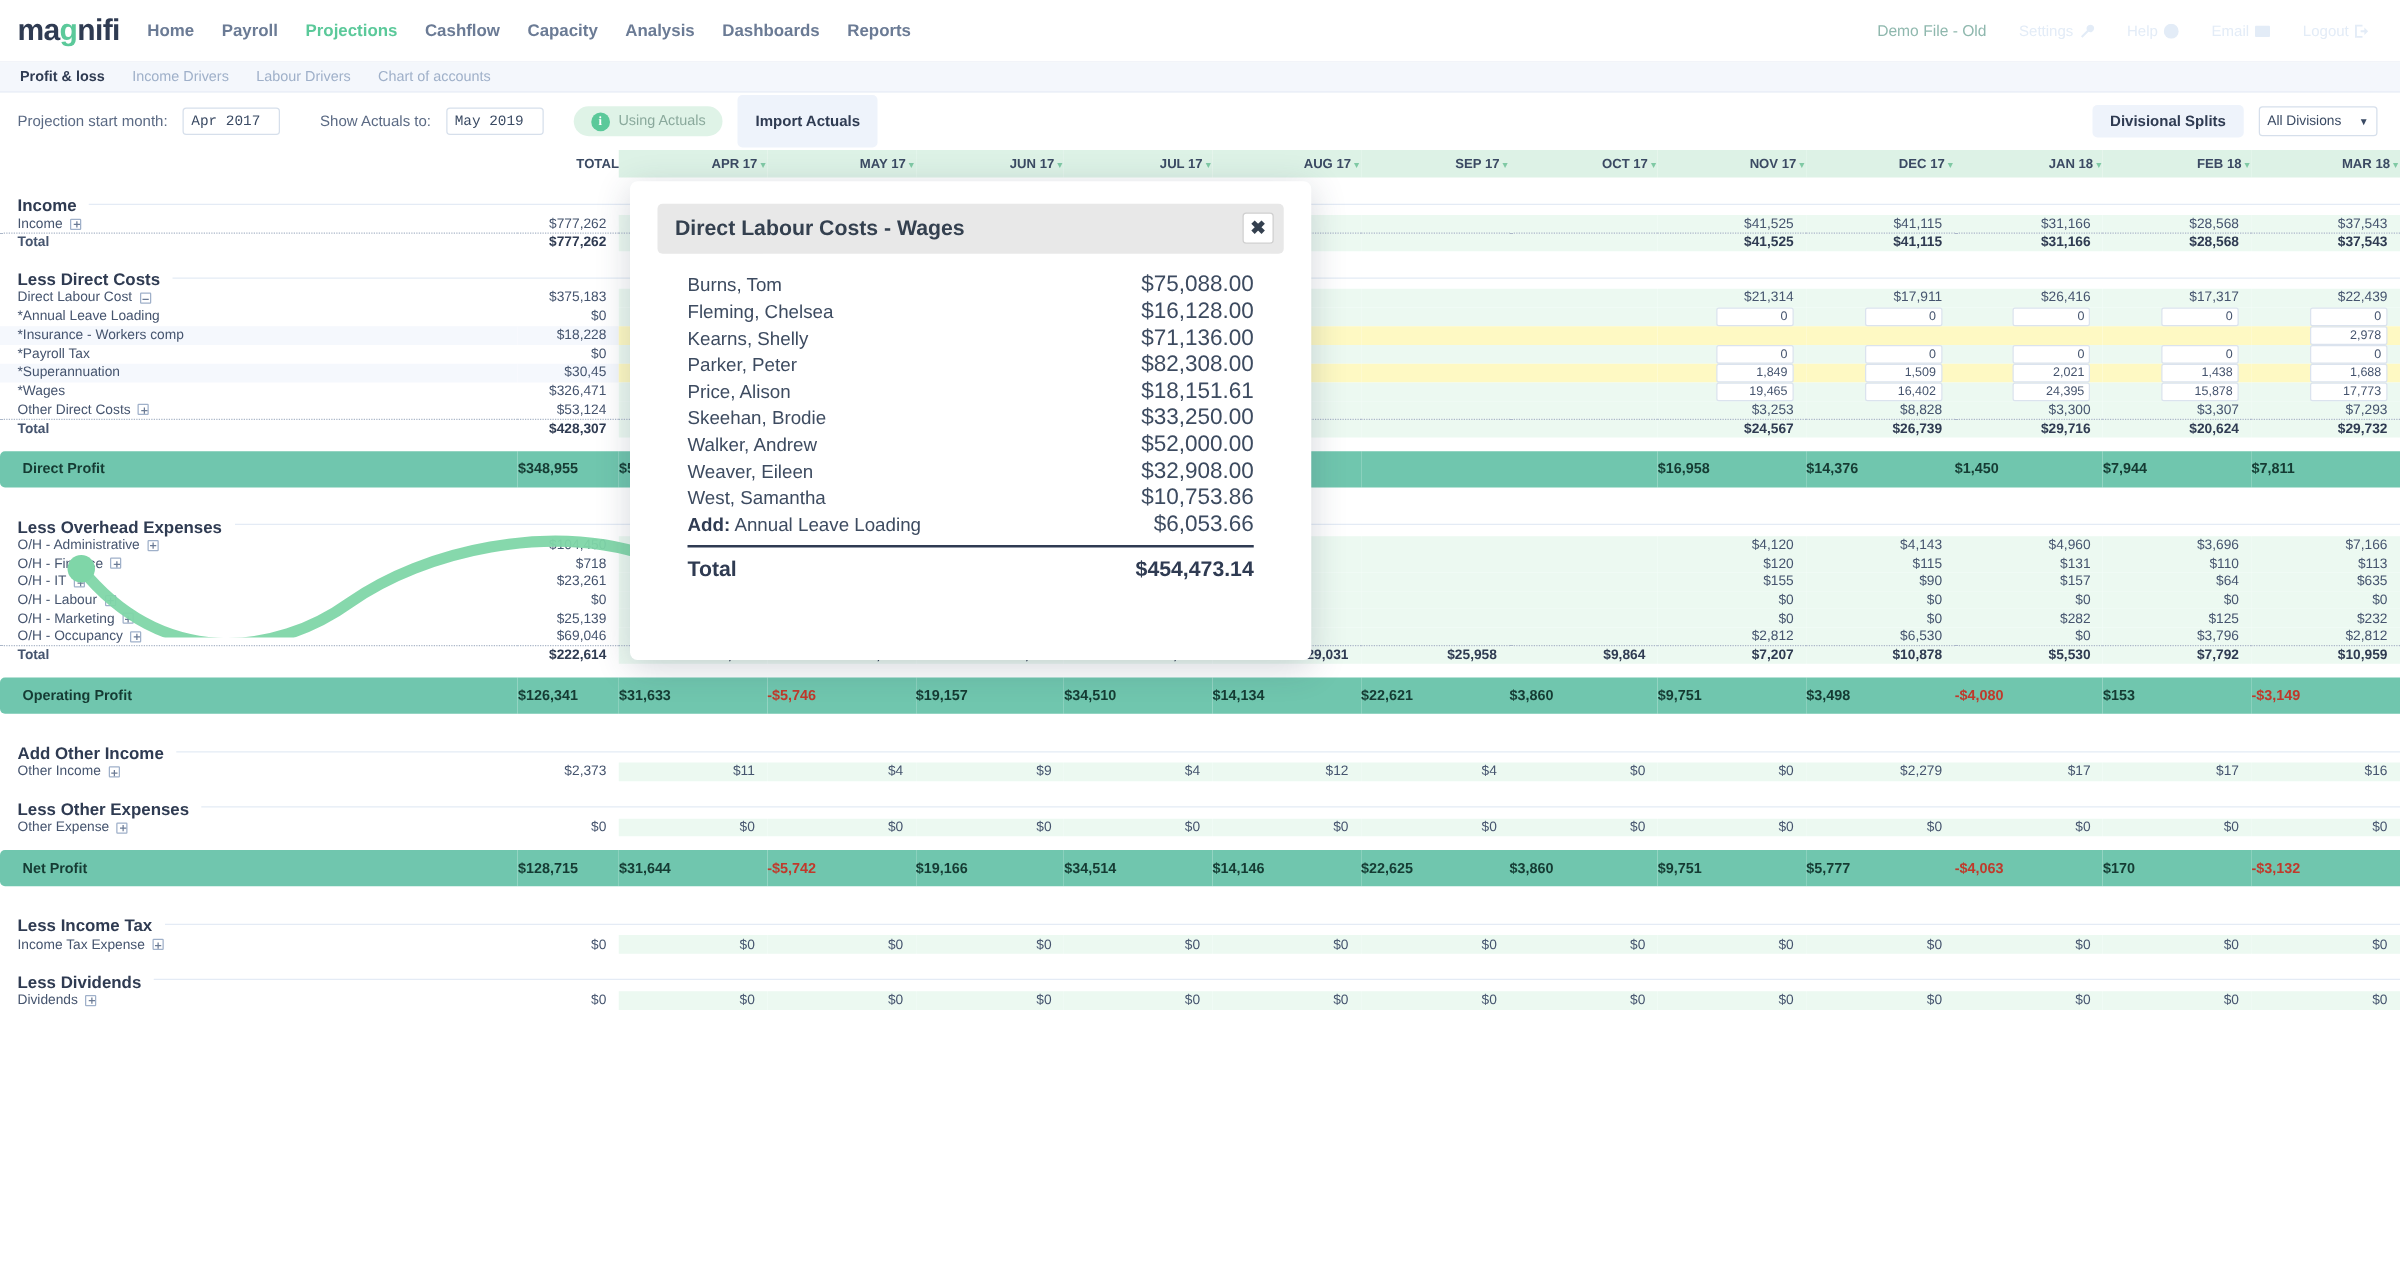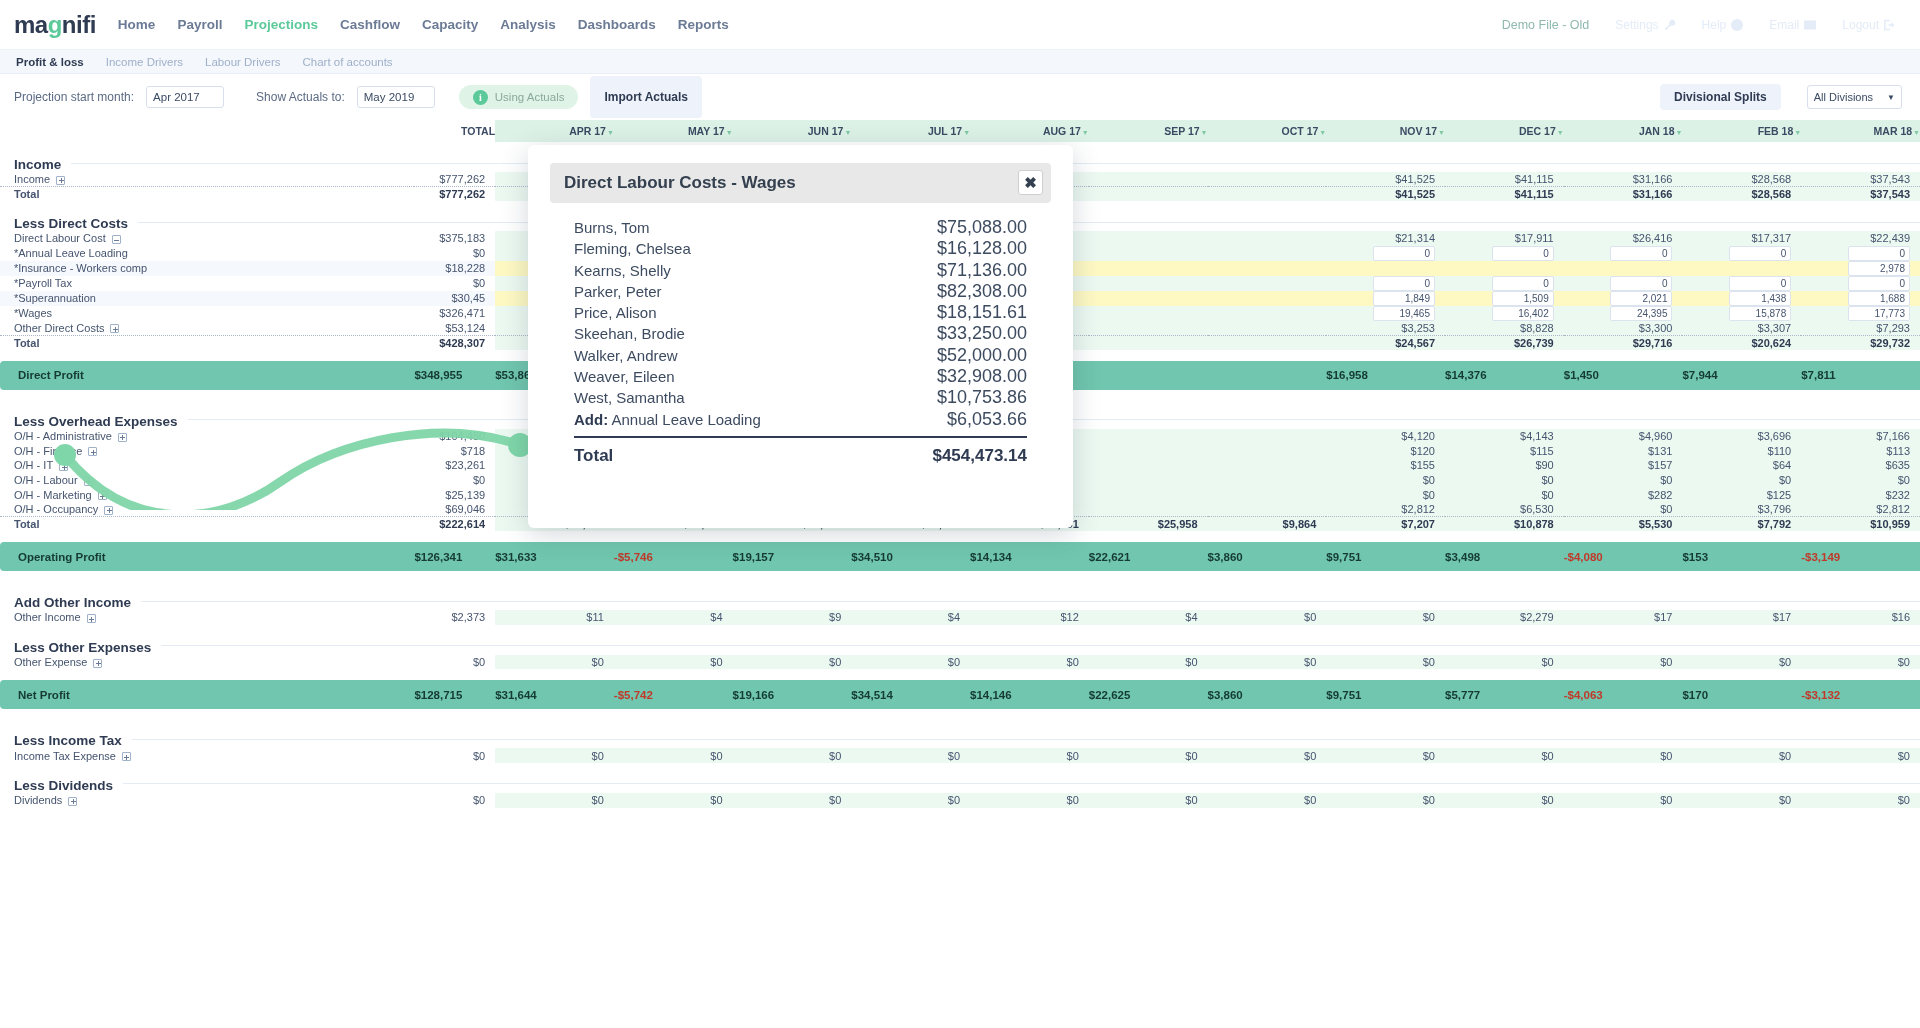--- a/index.html
+++ b/index.html
@@ -32,38 +32,38 @@
     padding: 0 16px; gap: 22px; border-bottom:1px solid #e8edf6;
   }
   .subtab { font-size:11.5px; color:#9fb0c9; cursor:pointer;}
   .subtab.active { color:#2f3b52; font-weight:700; }
 
   
   .toolbar { height:46px; display:flex; align-items:center; padding:0 14px; gap:12px; }
   .tlabel { font-size:12px; color:#5b6a84; }
   .tinput {
     width:78px; height:22px; border:1px solid #d6dfeb; border-radius:3px;
-    font-size:11.5px; padding:0 6px; color:#3a4a63; font-family:Liberation Sans, sans-serif;
+    font-size:11.5px; padding:0 6px; color:#3a4a63; font-family:Liberation Mono, monospace;
     background:#fff;
   }
   .pill {
     height:24px; background:#dff3e7; border-radius:13px; display:flex; align-items:center;
     gap:7px; padding:0 14px; font-size:11.5px; color:#8aa99c;
   }
   .pill .ic {
     width:15px;height:15px;border-radius:50%;background:#5bc99a;color:#fff;
     font-size:10px;font-weight:700;display:flex;align-items:center;justify-content:center;
     font-family:"Liberation Serif",serif;
   }
   .btn-import {
     height:42px; background:#eef3fb; border:none; border-radius:4px; padding:0 14px;
     font-size:12px; font-weight:700; color:#2f3b52; cursor:pointer;
     font-family:"Liberation Sans",sans-serif;
   }
-  .toolbar-right { margin-left:auto; display:flex; align-items:center; gap:26px; padding-right:4px;}
+  .toolbar-right { margin-left:auto; display:flex; align-items:center; gap:12px; padding-right:4px;}
   .btn-split {
     height:26px; background:#eef3fb; border:none; border-radius:4px; padding:0 14px;
     font-size:12px; font-weight:700; color:#2f3b52; cursor:pointer;
     font-family:"Liberation Sans",sans-serif;
   }
   .sel {
     height:24px; border:1px solid #d6dfeb; border-radius:3px; background:#fff;
     font-size:11px; color:#3a4a63; padding:0 6px; display:flex; align-items:center; gap:14px;
     cursor:pointer;
   }
@@ -117,21 +117,21 @@
     width:62px; height:15px; border:1px solid #dbe3ee; border-radius:2px; background:#fff;
     font-size:10px; text-align:right; padding:0 4px; color:#45546e;
     font-family:"Liberation Sans",sans-serif; display:inline-block; line-height:13px;
   }
 
   
   .spark { position:absolute; left:40px; top:280px; width:520px; height:110px; pointer-events:none; }
 
   
   .modal {
-    position:absolute; left:528px; top:145px; width:545px; height:383px;
+    position:absolute; left:504px; top:145px; width:545px; height:383px;
     background:#fff; border-radius:6px; box-shadow:0 6px 28px rgba(40,55,80,.20);
     padding:18px 22px 0 22px;
   }
   .modal-hd {
     background:#e8e8e8; border-radius:4px; height:40px; display:flex; align-items:center;
     padding:0 14px; position:relative;
   }
   .modal-title { font-size:17px; font-weight:700; color:#34404f; }
   .modal-x {
     position:absolute; right:8px; top:7px; width:25px; height:25px; background:#fff;

